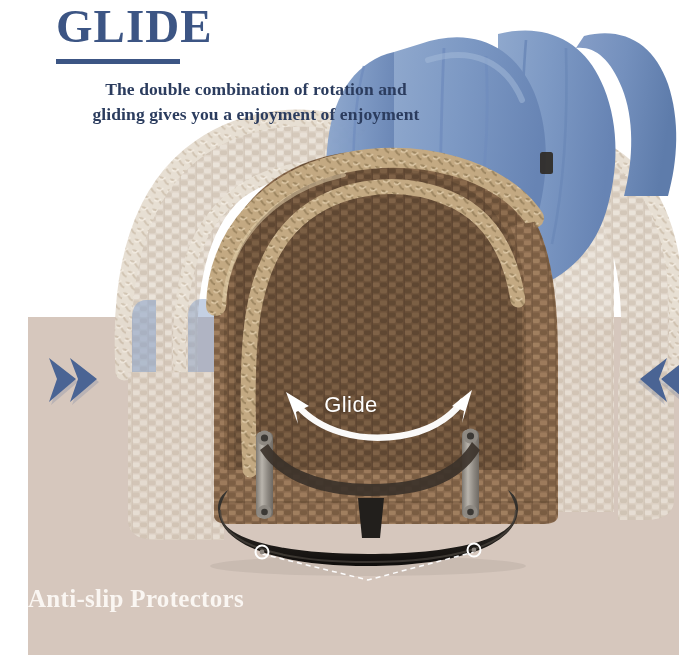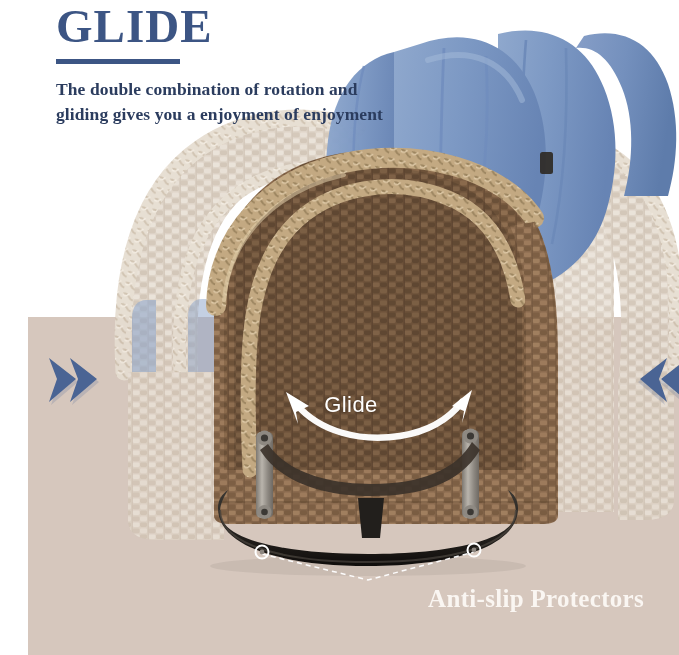--- a/index.html
+++ b/index.html
@@ -56,21 +56,21 @@
   }
   .subtitle {
     margin-top: 13px;
     font-family: "Liberation Serif", serif;
     font-size: 17.5px;
     font-weight: 700;
     color: #2b3c5e;
     line-height: 1.42;
     letter-spacing: 0.1px;
   }
-  .subtitle .line { display: block; white-space: nowrap; }
+  .subtitle .line { display: block; white-space: nowrap; text-align: center; }
 
   
   .chev-group {
     position: absolute;
     top: 352px;
     width: 62px;
     height: 56px;
     z-index: 35;
   }
   .chev-left  { left: 16px; }
@@ -99,21 +99,21 @@
     z-index: 36;
     white-space: nowrap;
   }
 
   
   .antislip-caption {
     position: absolute;
     left: 0;
     top: 585px;
     width: 616px;
-    text-align: right;
+    text-align: left;
     font-family: "Liberation Serif", serif;
     font-size: 25px;
     font-weight: 700;
     color: #faf6f2;
     letter-spacing: 0.3px;
     z-index: 36;
   }
 
   .overlay-svg {
     position: absolute;

